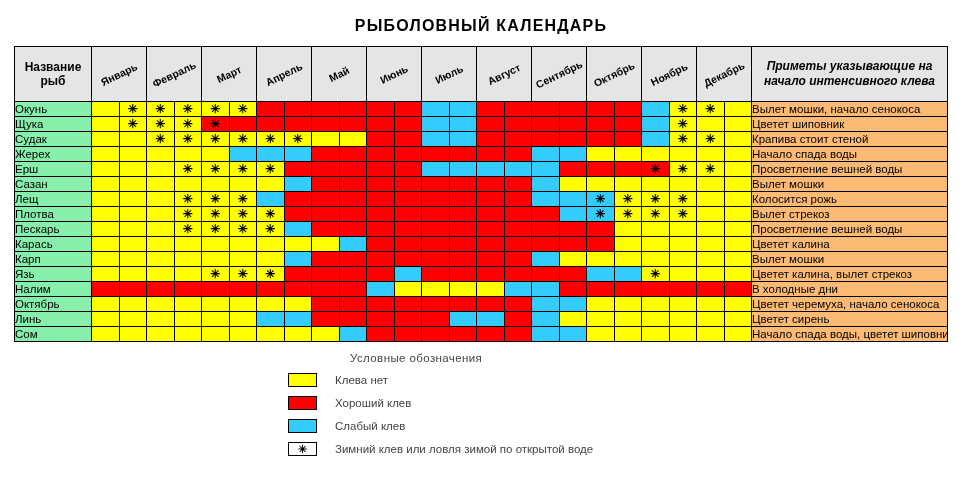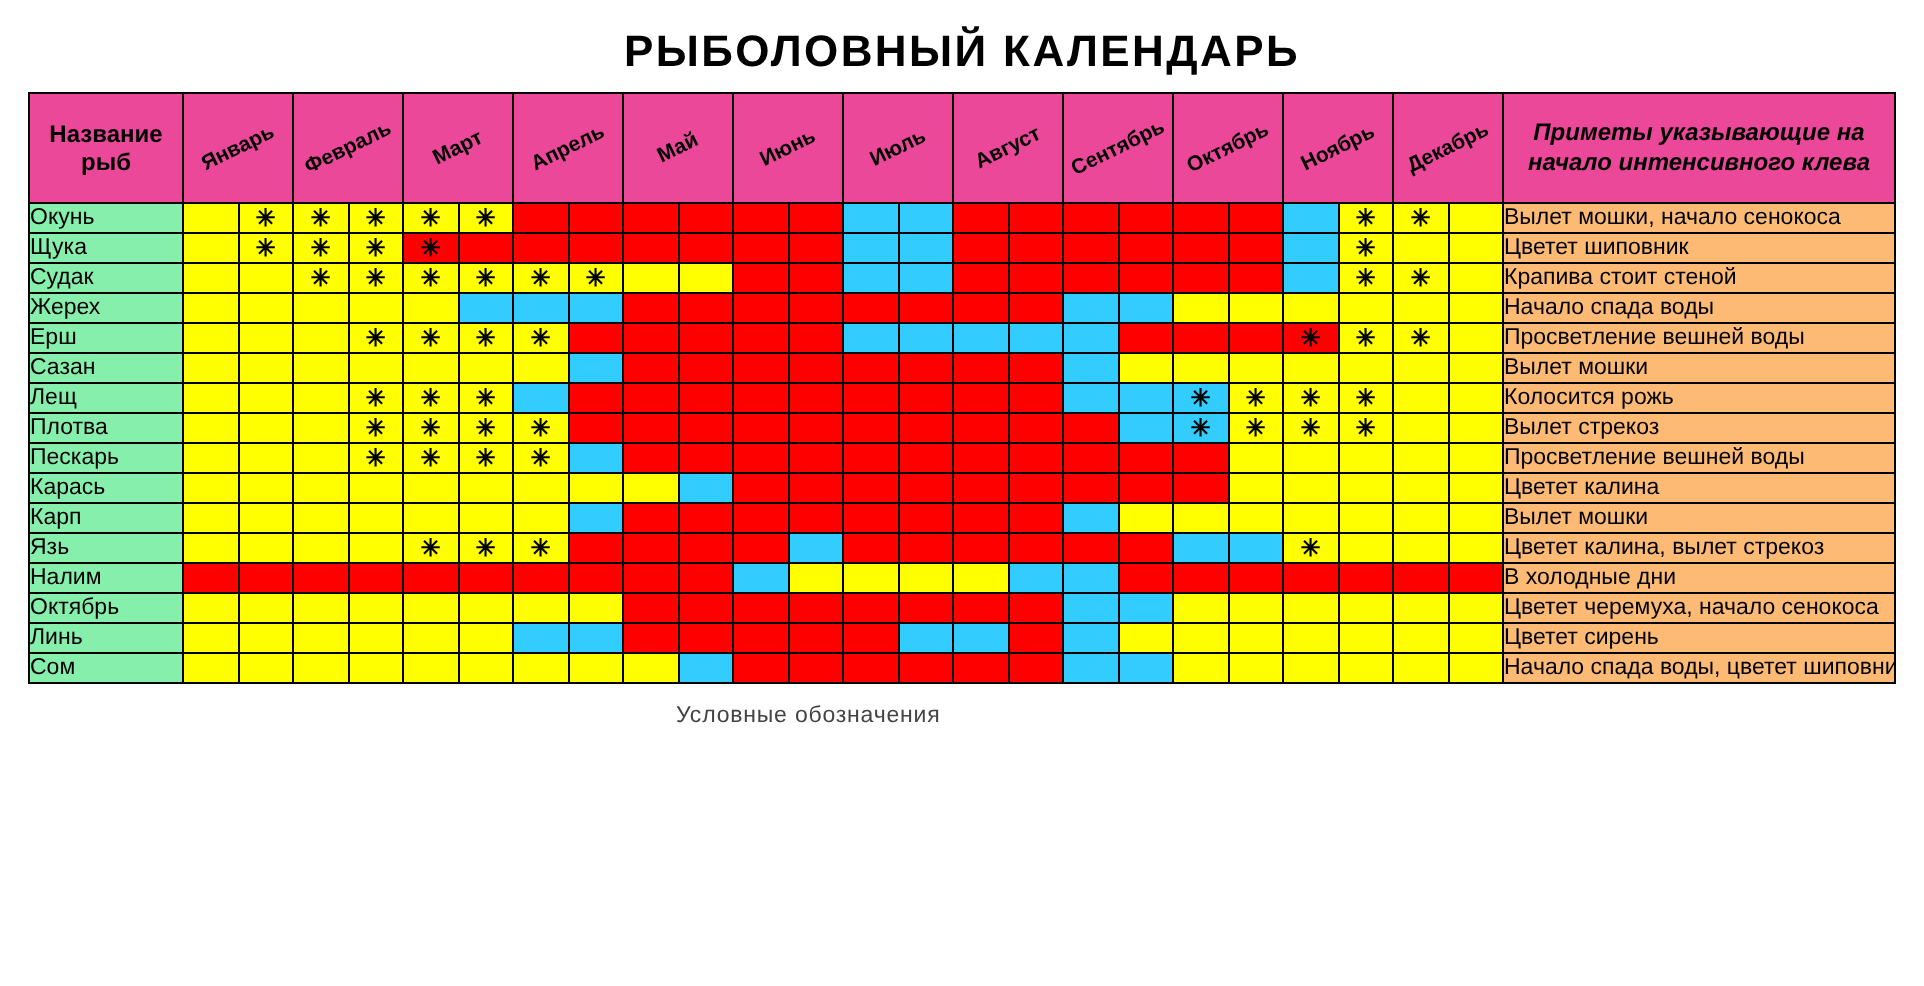--- a/index.html
+++ b/index.html
@@ -13,21 +13,21 @@
     height: 493px;
     font-family: "Liberation Sans", sans-serif;
     color: #000000;
     overflow: hidden;
     position: relative;
   }
 
   
   #page-title {
     text-align: center;
-    font-size: 22px;
+    font-size: 16px;
     font-weight: bold;
     letter-spacing: 1.2px;
     padding-top: 12px;
     line-height: 28px;
   }
 
   
   #calendar-wrap {
     padding: 6px 14px 0 14px;
   }
@@ -38,21 +38,21 @@
     border: 1px solid #000;
   }
   table.calendar td, table.calendar th {
     border: 1px solid #000;
     padding: 0;
     margin: 0;
   }
 
   
   .hdr {
-    background: #ec4899;
+    background: #e5e5e5;
     height: 54px;
     vertical-align: middle;
     text-align: center;
     font-size: 11px;
     font-weight: bold;
   }
   th.hdr-name {
     width: 76px;
     font-size: 12px;
     line-height: 14px;
@@ -112,20 +112,21 @@
     padding-left: 4px;
     white-space: nowrap;
     overflow: hidden;
     line-height: 14px;
   }
 
   
   #legend {
     margin-top: 10px;
     padding-left: 276px;
+    margin-left: 12px;
   }
   #legend-title {
     font-size: 11.5px;
     color: #444;
     letter-spacing: .4px;
     margin: 0 0 9px 62px;
   }
   .legend-row {
     display: flex;
     align-items: center;
@@ -751,13 +752,31 @@
           <td class="cell c-y"></td>
           <td class="cell c-y"></td>
           <td class="notes">Начало спада воды, цветет шиповник</td>
         </tr>
       </tbody>
   </table>
 </div>
 
 <div id="legend">
   <div id="legend-title">Условные обозначения</div>
+  <div id="legend-items">
+      <div class="legend-row">
+        <div class="swatch sw-y"></div>
+        <div class="legend-label">Клева нет</div>
+      </div>
+      <div class="legend-row">
+        <div class="swatch sw-r"></div>
+        <div class="legend-label">Хороший клев</div>
+      </div>
+      <div class="legend-row">
+        <div class="swatch sw-b"></div>
+        <div class="legend-label">Слабый клев</div>
+      </div>
+      <div class="legend-row">
+        <div class="swatch sw-star">✳</div>
+        <div class="legend-label">Зимний клев или ловля зимой по открытой воде</div>
+      </div>
+    </div>
 </div>
 
 </body></html>

